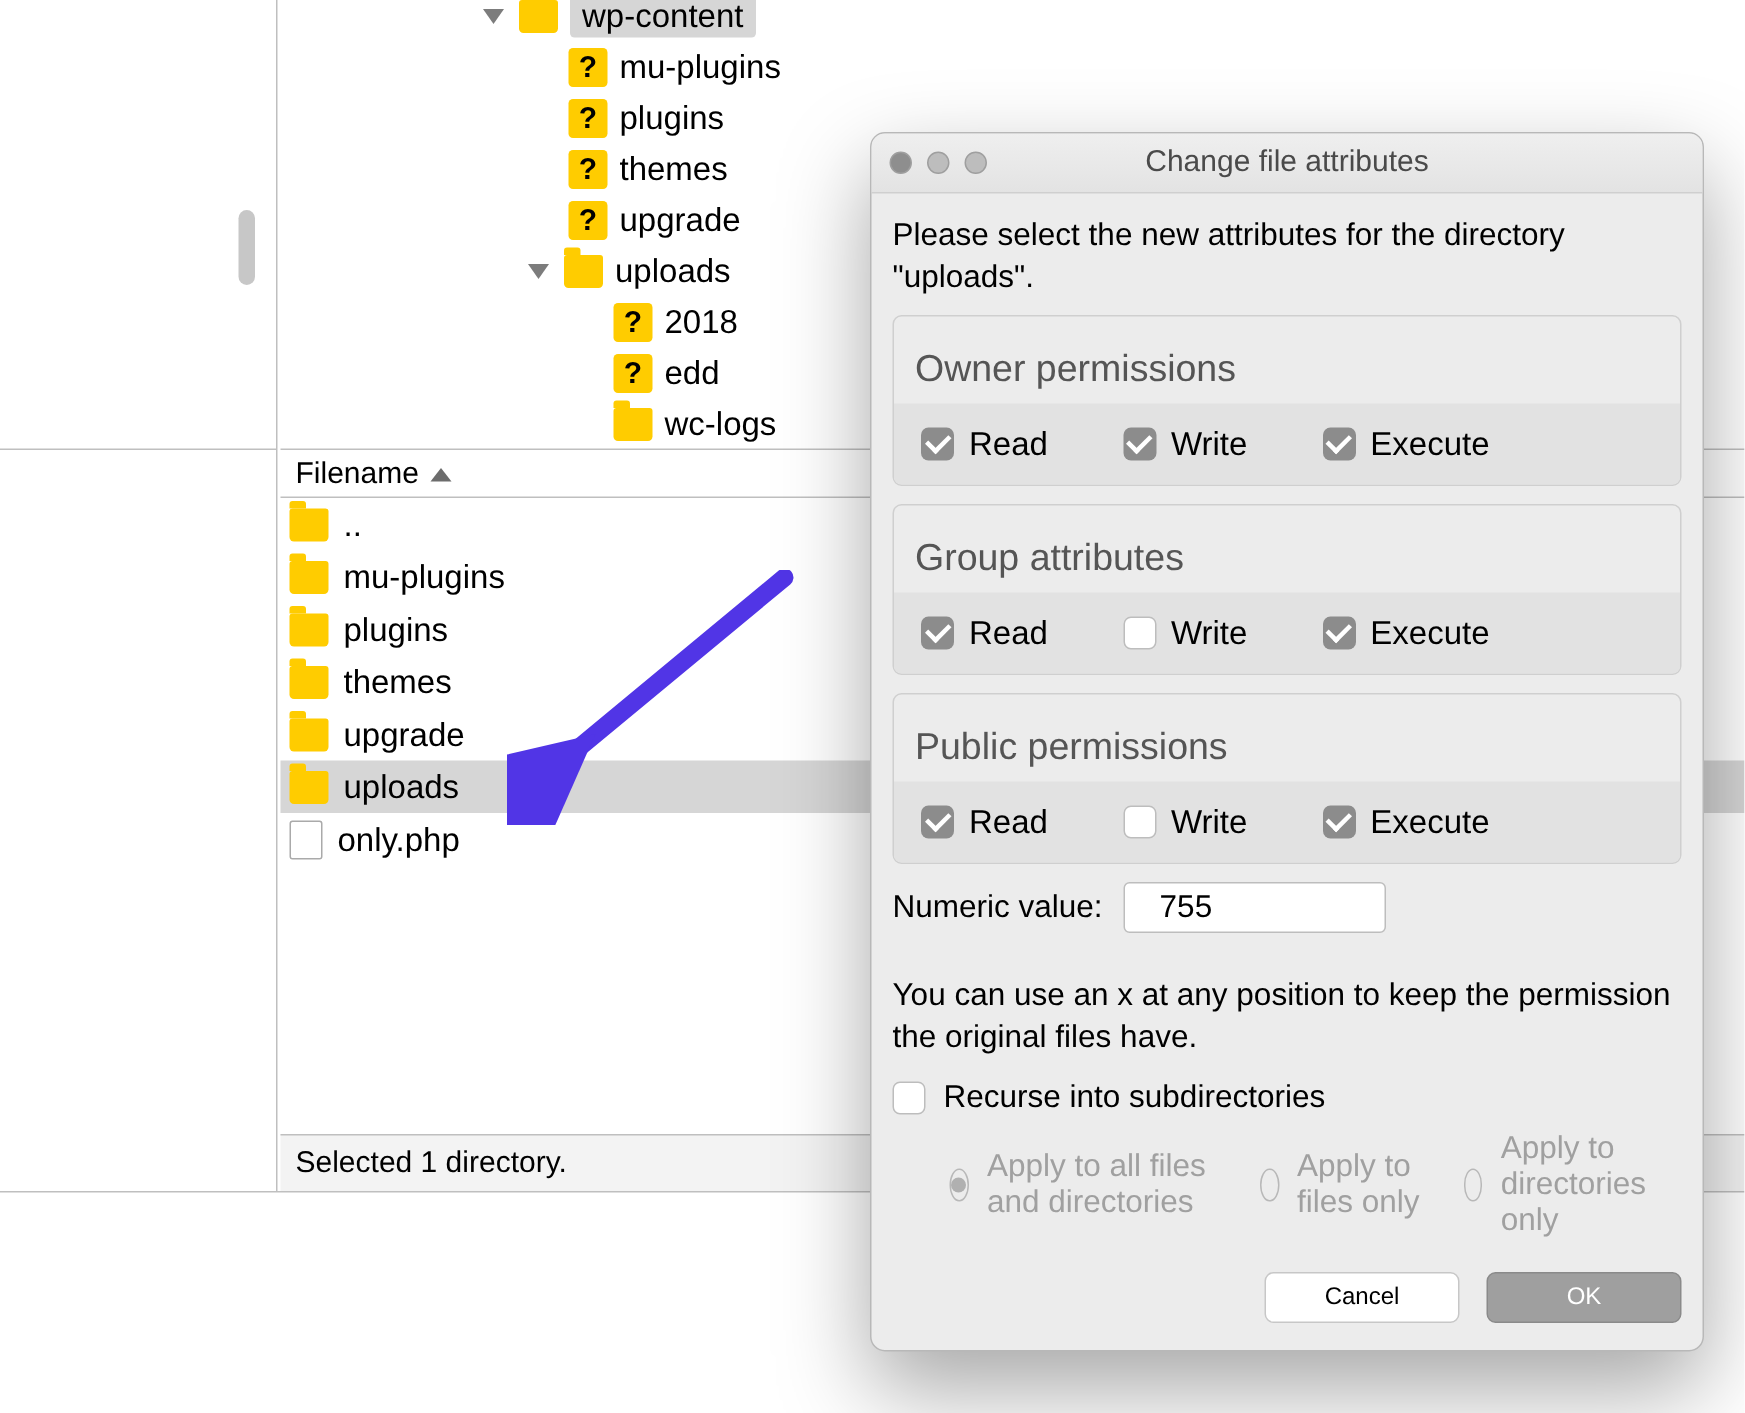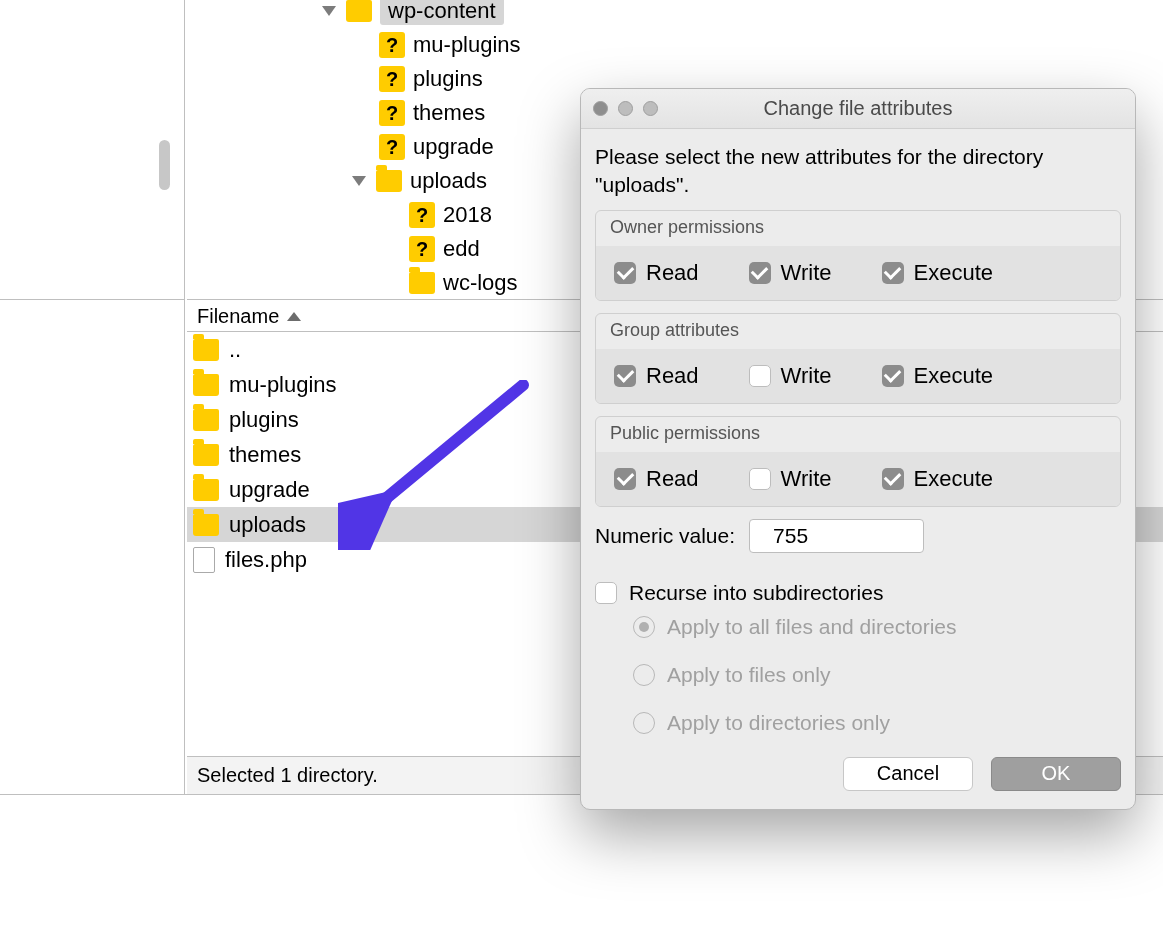--- a/index.html
+++ b/index.html
@@ -46,37 +46,37 @@
   
   .dialog { position: absolute; left: 580px; top: 88px; width: 556px; background: #ececec; border: 1px solid #b8b8b8; border-radius: 10px; box-shadow: 0 25px 60px rgba(0,0,0,.35); overflow: hidden; }
   .titlebar { height: 40px; background: linear-gradient(#efefef,#e3e3e3); border-bottom: 1px solid #cfcfcf; display: flex; align-items: center; position: relative; }
   .traffic { display: flex; gap: 10px; margin-left: 12px; }
   .tl { width: 15px; height: 15px; border-radius: 50%; background: #bdbdbd; border: 1px solid #9f9f9f; }
   .tl.close { background: #8e8e8e; }
   .titlebar .title { position:absolute; left:0; right:0; text-align:center; font-size: 20px; color: #4a4a4a; pointer-events:none; }
   .dialog-body { padding: 14px 14px 18px; }
   .instr { font-size: 21px; margin-bottom: 10px; line-height: 1.35; }
   .group { border: 1px solid #cfcfcf; border-radius: 6px; margin-bottom: 12px; background: #ececec; overflow:hidden; }
-  .group-title { font-size: 18px; color: #555; padding: 6px 14px 8px; }
+  .group-title { font-size: 25px; color: #555; padding: 6px 14px 8px; margin-top: 15px; }
   .perm-row { background: #e2e2e2; padding: 14px 18px; display: flex; gap: 50px; align-items: center; }
   .perm-item { display: flex; align-items: center; gap: 10px; font-size: 22px; }
   .cb { width: 22px; height: 22px; border-radius: 5px; display:flex; align-items:center; justify-content:center; }
   .cb.checked { background: #8c8c8c; }
   .cb.checked::after { content: ""; width: 12px; height: 7px; border-left: 3px solid #fff; border-bottom: 3px solid #fff; transform: rotate(-45deg); margin-top:-3px; }
   .cb.unchecked { background: #fff; border: 1px solid #bdbdbd; }
   .nv-row { display:flex; align-items:center; gap: 14px; font-size: 21px; margin: 6px 0 28px; }
   .nv-input { width: 175px; height: 34px; border: 1px solid #bdbdbd; border-radius: 4px; background:#fff; font-size: 21px; padding: 0 23px; }
   .hint { font-size: 21px; margin-bottom: 14px; line-height: 1.35; }
   .recurse-row { display:flex; align-items:center; gap:12px; font-size:21px; margin-bottom: 10px; }
-  .radio-col { margin-left: 38px; display:flex; flex-direction:column; gap: 24px; }
+  .radio-col { margin-left: 38px; display:flex; gap: 24px; }
   .radio-row { display:flex; align-items:center; gap:12px; font-size:21px; color:#a0a0a0; }
   .radio { width: 22px; height: 22px; border: 1.5px solid #b8b8b8; border-radius: 50%; display:flex; align-items:center; justify-content:center; }
   .radio.sel::after { content:""; width:10px; height:10px; background:#b0b0b0; border-radius:50%; }
   .dlg-buttons { display:flex; justify-content:flex-end; gap: 18px; margin-top: 22px; }
-  .btn { height: 34px; min-width: 130px; border-radius: 6px; font-size: 20px; display:flex; align-items:center; justify-content:center; }
+  .btn { height: 34px; min-width: 130px; border-radius: 6px; font-size: 16px; display:flex; align-items:center; justify-content:center; }
   .btn.cancel { background: #fff; border: 1px solid #c7c7c7; }
   .btn.ok { background: #9f9f9f; color: #fff; border: 1px solid #8a8a8a; }
 </style>
 </head>
 <body>
 
 <div class="pane-stack">
   <div class="top">
     <div class="scroll-thumb"></div>
   </div>
@@ -150,21 +150,21 @@
     <div class="list-row">
       <span class="folder-ico"></span>
       <span>upgrade</span>
     </div>
     <div class="list-row sel">
       <span class="folder-ico"></span>
       <span>uploads</span>
     </div>
     <div class="list-row">
       <span class="file-ico"></span>
-      <span>files.php</span>
+      <span>only.php</span>
     </div>
   </div>
 </div>
 <div class="list-status">
   <span>Selected 1 directory.</span>
 </div>
 <div class="below-status"></div>
 
 <div class="right-letters">
   <div>ns</div>
@@ -249,20 +249,21 @@
             <span>Execute</span>
           </label>
       </div>
     </div>
 
     <div class="nv-row">
       <span>Numeric value:</span>
       <input class="nv-input" value="755" style="">
     </div>
 
+    <div class="hint">You can use an x at any position to keep the permission the original files have.</div>
 
     <label class="recurse-row">
       <span class="cb unchecked"></span>
       <span>Recurse into subdirectories</span>
     </label>
 
     <div class="radio-col">
       <label class="radio-row">
           <span class="radio sel"></span>
           <span>Apply to all files and directories</span>

